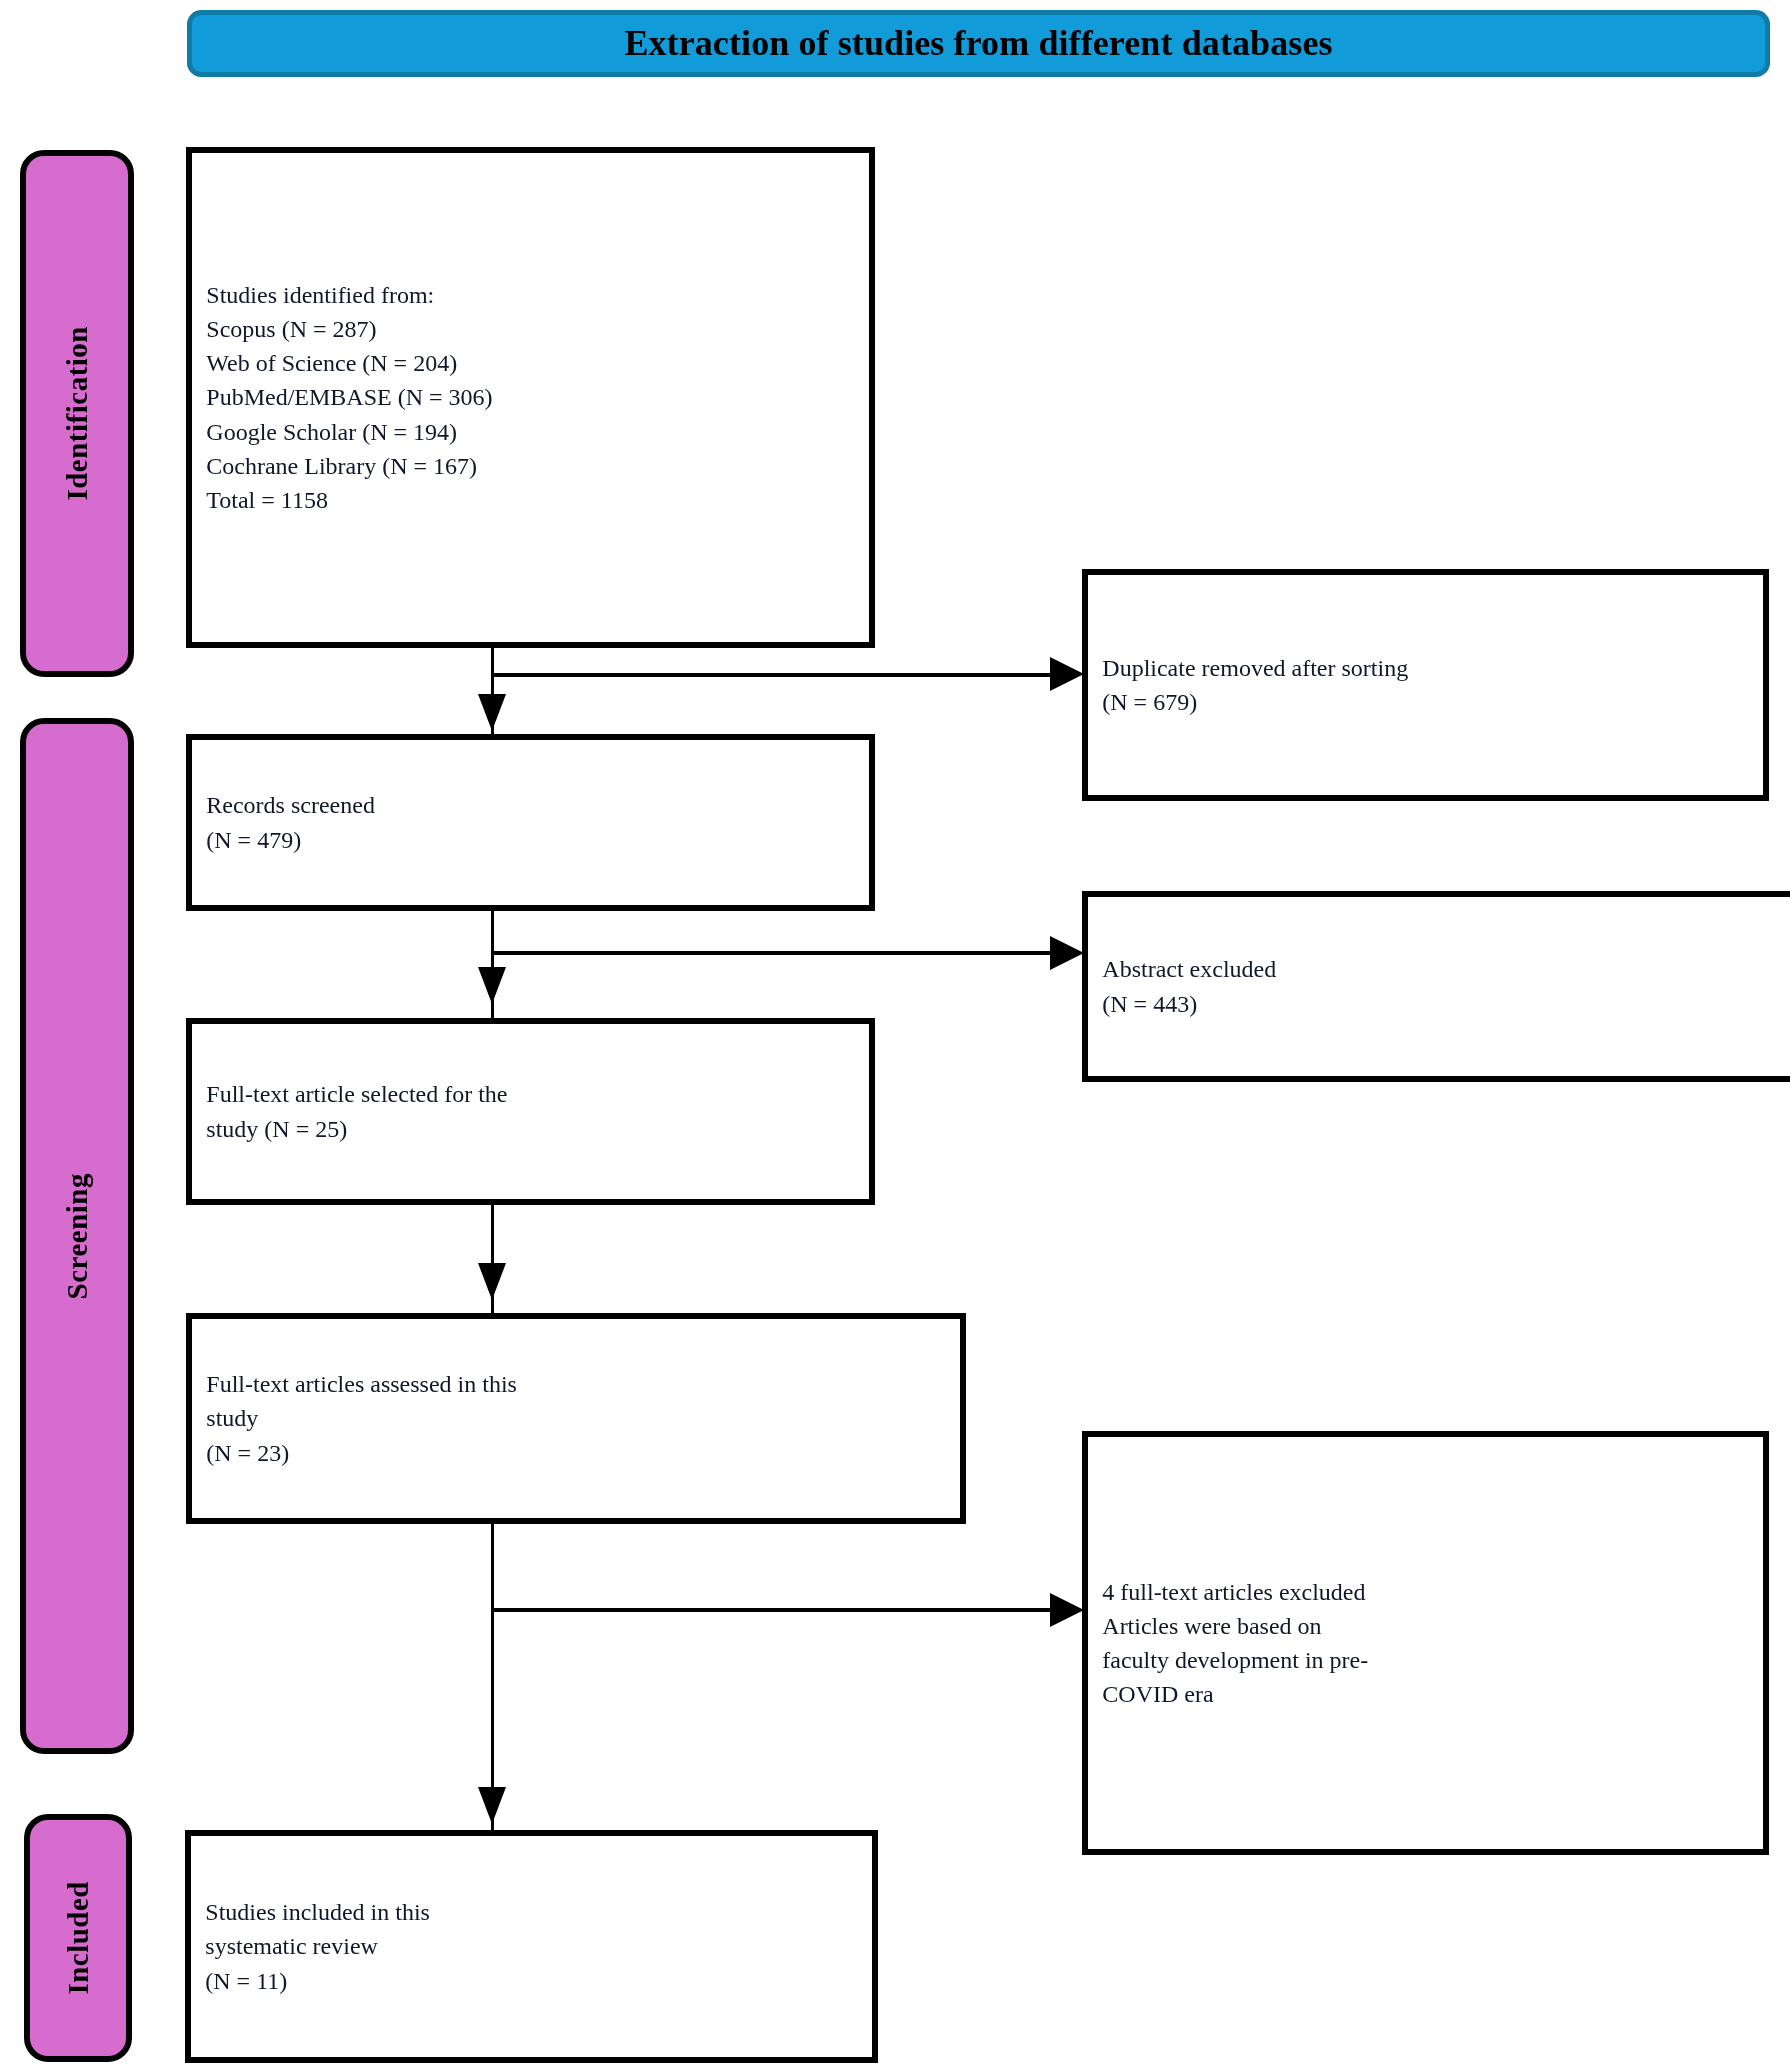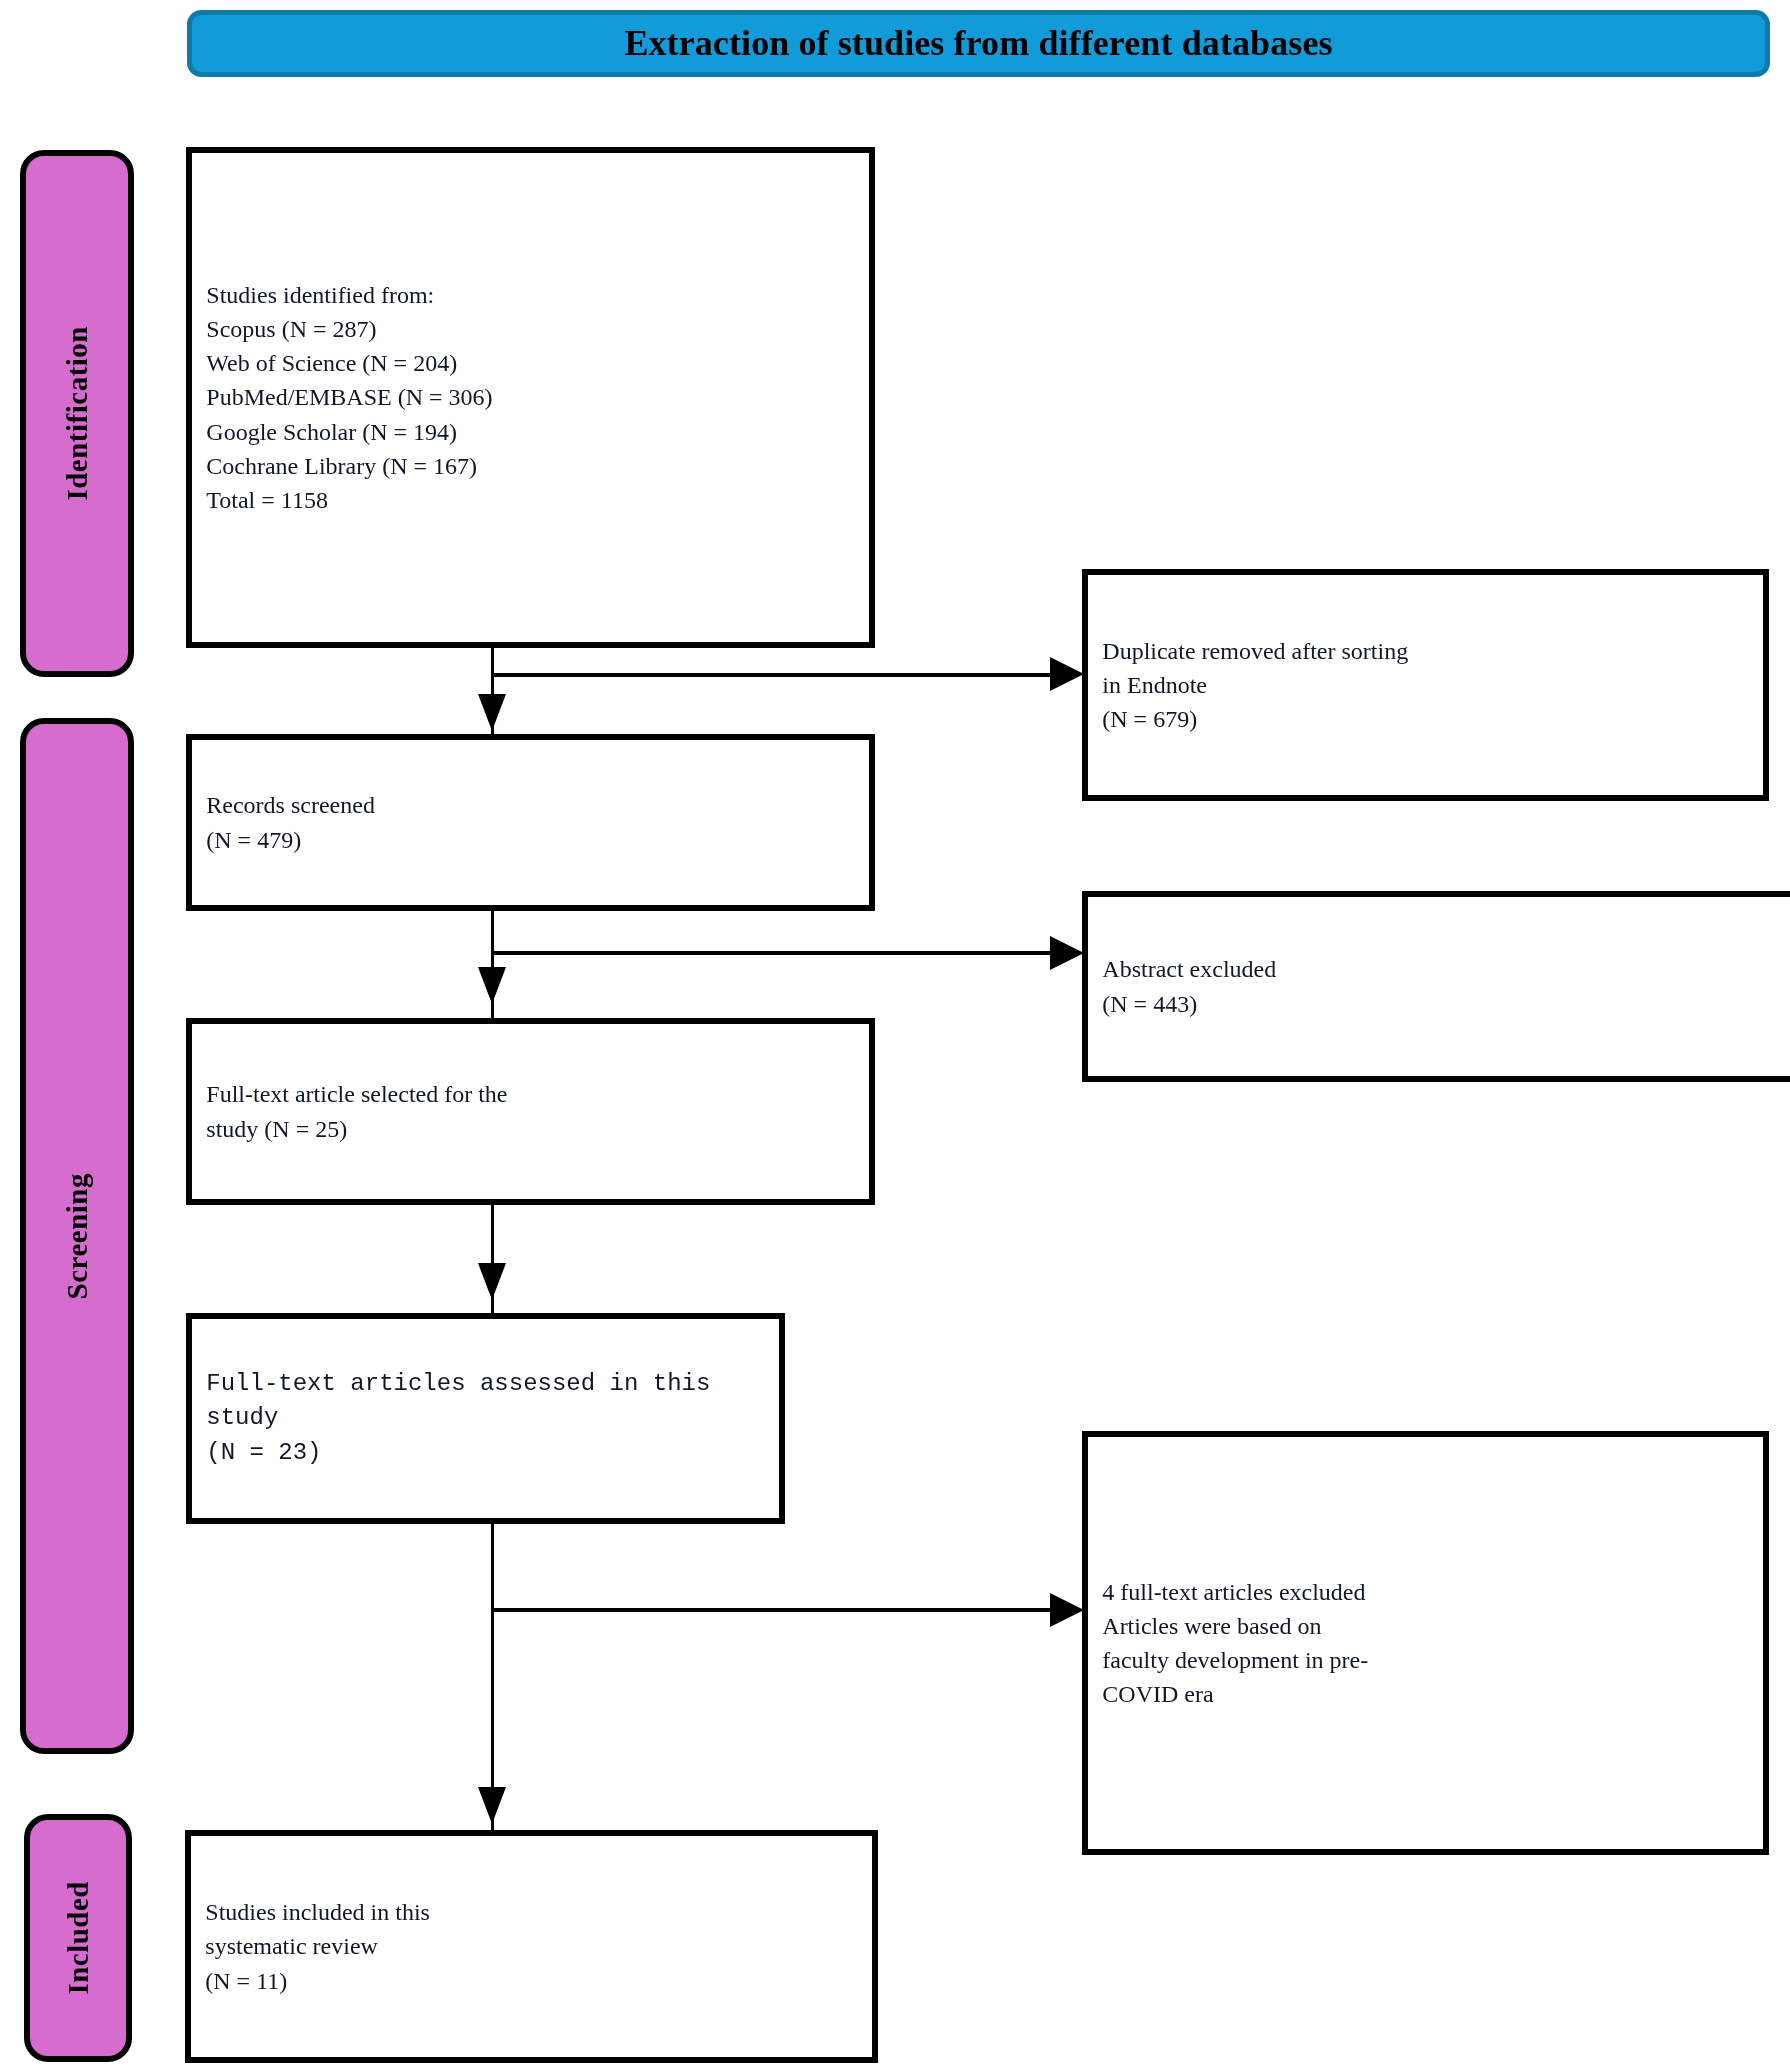--- a/index.html
+++ b/index.html
@@ -145,21 +145,20 @@
 
   <div class="vline" style="left:491px; top:647px; height:100px;"></div>
   <div class="arrow-down" style="left:478px; top:694px;"></div>
 
   <div class="hline" style="left:491px; top:673px; width:562px;"></div>
   <div class="arrow-right" style="left:1050px; top:657px;"></div>
 
   <div class="flow-box" style="left:1082px; top:569px; width:687px; height:232px;">
     <div class="box-text">
       <span class="ln">Duplicate removed after sorting</span>
-      <span class="ln">in Endnote</span>
       <span class="ln">(N = 679)</span>
     </div>
   </div>
 
   <div class="flow-box" style="left:186px; top:734px; width:689px; height:177px;">
     <div class="box-text">
       <span class="ln">Records screened</span>
       <span class="ln">(N = 479)</span>
     </div>
   </div>
@@ -180,21 +179,21 @@
   <div class="flow-box" style="left:186px; top:1018px; width:689px; height:187px;">
     <div class="box-text">
       <span class="ln">Full-text article selected for the</span>
       <span class="ln">study (N = 25)</span>
     </div>
   </div>
 
   <div class="vline" style="left:491px; top:1204px; height:111px;"></div>
   <div class="arrow-down" style="left:478px; top:1263px;"></div>
 
-  <div class="flow-box" style="left:186px; top:1313px; width:599px; height:211px;font-family:Liberation Mono, monospace;">
+  <div class="flow-box" style="left:186px; top:1313px; width:780px; height:211px;">
     <div class="box-text">
       <span class="ln">Full-text articles assessed in this</span>
       <span class="ln">study</span>
       <span class="ln">(N = 23)</span>
     </div>
   </div>
 
   <div class="vline" style="left:491px; top:1523px; height:307px;"></div>
   <div class="arrow-down" style="left:478px; top:1787px;"></div>
 

